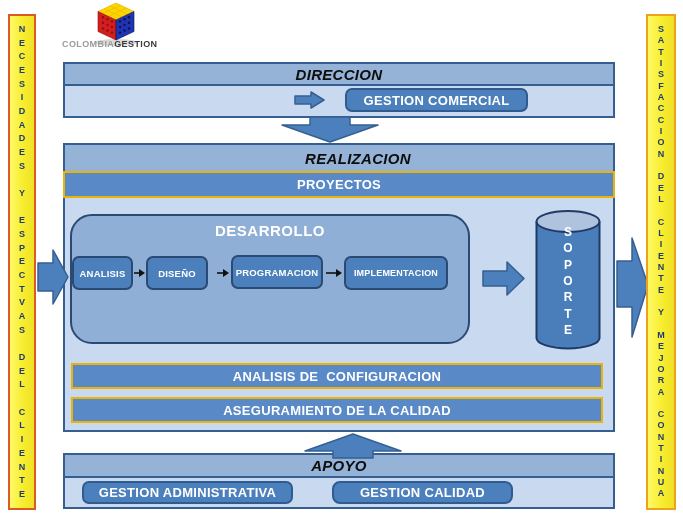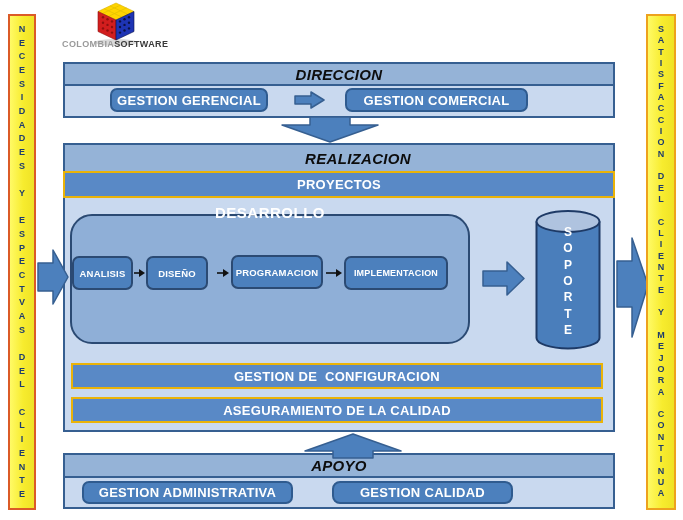--- a/index.html
+++ b/index.html
@@ -181,45 +181,44 @@
         <circle cx="27" cy="25" r="1.2"></circle>
           <circle cx="31.5" cy="22.9" r="1.2"></circle>
           <circle cx="36" cy="20.8" r="1.2"></circle>
         <circle cx="27" cy="30.6" r="1.2"></circle>
           <circle cx="31.5" cy="28.5" r="1.2"></circle>
           <circle cx="36" cy="26.4" r="1.2"></circle>
       </g>
     </svg>
   </div>
   <div class="abs logo-text" style="left:62px;top:39px;width:120px;">
-    <span class="lt">COLOMBIA</span><span class="dk">SOFTWARE</span>
+    <span class="lt">COLOMBIA</span><span class="dk">GESTION</span>
   </div>
 
   <div class="abs panel" style="left:63px;top:62px;width:552px;height:56px;"></div>
   <div class="abs hdrbar" style="left:63px;top:62px;width:552px;height:24px;">DIRECCION</div>
-  <div class="abs btn" style="left:110px;top:88px;width:158px;height:24px;">GESTION GERENCIAL</div>
   <div class="abs arrow" style="left:294px;top:91px;">
     <svg width="32" height="18" viewBox="0 0 32 18">
       <polygon points="1,5 17,5 17,1 30,9 17,17 17,13 1,13" fill="#4C80BD" stroke="#365F91" stroke-width="1.5" stroke-linejoin="round"></polygon>
     </svg>
   </div>
   <div class="abs btn" style="left:345px;top:88px;width:183px;height:24px;">GESTION COMERCIAL</div>
 
   <div class="abs arrow" style="left:280px;top:116px;">
     <svg width="100" height="27" viewBox="0 0 100 27">
       <polygon points="30,1 70,1 70,9 98,9 50,26 2,9 30,9" fill="#4C80BD" stroke="#365F91" stroke-width="1.5" stroke-linejoin="round"></polygon>
     </svg>
   </div>
 
   <div class="abs panel" style="left:63px;top:143px;width:552px;height:289px;"></div>
   <div class="abs hdrbar" style="left:63px;top:143px;width:552px;height:30px;padding-left:38px;">REALIZACION</div>
   <div class="abs bluebar" style="left:63px;top:171px;width:552px;height:27px;">PROYECTOS</div>
 
   <div class="abs rounded-container" style="left:70px;top:214px;width:400px;height:130px;"></div>
-  <div class="abs container-title" style="left:70px;top:204px;width:400px;">DESARROLLO</div>
+  <div class="abs container-title" style="left:70px;top:222px;width:400px;">DESARROLLO</div>
 
   <div class="abs step" style="left:72px;top:256px;width:61px;height:34px;">ANALISIS</div>
   <div class="abs arrow" style="left:134px;top:267px;">
     <svg width="12" height="12" viewBox="0 0 12 12">
         <line x1="0" y1="6" x2="6" y2="6" stroke="#111" stroke-width="1.6"></line>
         <polygon points="5,2 11,6 5,10" fill="#111"></polygon>
       </svg>
   </div>
   <div class="abs step" style="left:146px;top:256px;width:62px;height:34px;">DISEÑO</div>
   <div class="abs arrow" style="left:217px;top:267px;">
@@ -252,21 +251,21 @@
   <div class="abs cyl-letters" style="left:535px;top:226px;width:66px;height:110px;">
       <div>S</div>
       <div>O</div>
       <div>P</div>
       <div>O</div>
       <div>R</div>
       <div>T</div>
       <div>E</div>
     </div>
 
-  <div class="abs bluebar" style="left:71px;top:363px;width:532px;height:26px;">GESTION DE  CONFIGURACION</div>
+  <div class="abs bluebar" style="left:71px;top:363px;width:532px;height:26px;">ANALISIS DE  CONFIGURACION</div>
   <div class="abs bluebar" style="left:71px;top:397px;width:532px;height:26px;">ASEGURAMIENTO DE LA CALIDAD</div>
 
   <div class="abs arrow" style="left:303px;top:433px;">
     <svg width="100" height="26" viewBox="0 0 100 26">
       <polygon points="50,1 98,18 70,18 70,25 30,25 30,18 2,18" fill="#4C80BD" stroke="#365F91" stroke-width="1.5" stroke-linejoin="round"></polygon>
     </svg>
   </div>
 
   <div class="abs panel" style="left:63px;top:453px;width:552px;height:56px;"></div>
   <div class="abs hdrbar" style="left:63px;top:453px;width:552px;height:25px;">APOYO</div>

